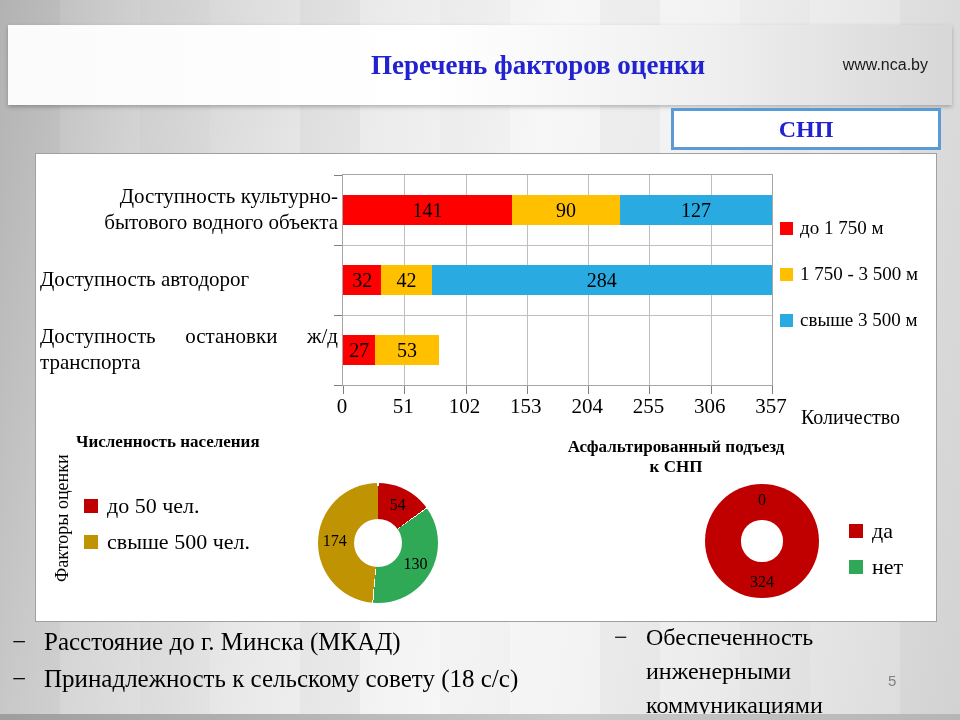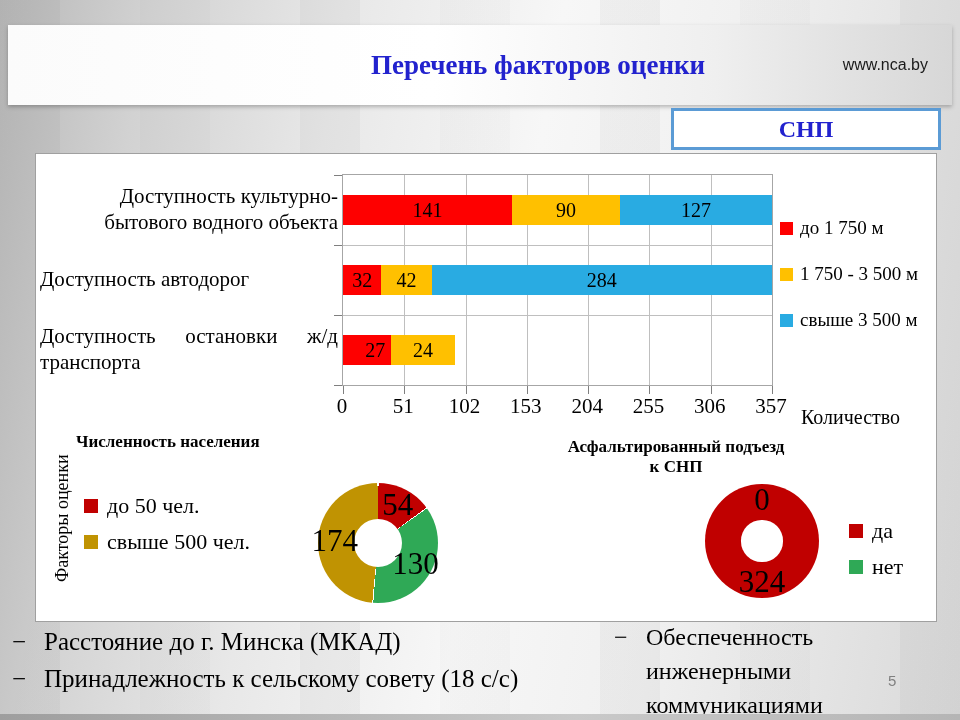--- a/index.html
+++ b/index.html
@@ -51,21 +51,21 @@
   .pie1{position:absolute;left:0;top:270px;width:460px;height:197px;}
   .pie2{position:absolute;left:445px;top:270px;width:455px;height:197px;}
   .pie-title{position:absolute;font-weight:bold;font-size:17px;white-space:pre-line;}
   .pie1 .pie-title{left:40px;top:8px;}
   .pie2 .pie-title{left:0;top:13px;width:390px;text-align:center;}
   .donut{position:absolute;border-radius:50%;}
   .donut::after{content:"";position:absolute;inset:30%;border-radius:50%;background:#fff;z-index:1;}
   .donut2::after{inset:32%;}
   .donut1{width:120px;height:120px;left:282px;top:59px;}
   .donut2{width:114px;height:114px;left:224px;top:60px;}
-  .pie-label{position:absolute;transform:translate(-50%,-50%);font-size:31px;z-index:2;}
+  .pie-label{position:absolute;transform:translate(-50%,-50%);font-size:16px;z-index:2;}
   .pie-legend{position:absolute;display:flex;flex-direction:column;gap:12px;}
   .pie1 .pie-legend{left:48px;top:70px;}
   .pie2 .pie-legend{left:368px;top:95px;}
   .pie-legend .legend-item{font-size:22px;gap:9px;}
   .pie-legend .swatch{width:14px;height:14px;}
   
   .bullets-left{position:absolute;left:12px;top:628px;font-size:25px;}
   .bullets-right{position:absolute;left:614px;top:620px;width:268px;font-size:24px;line-height:34px;}
   .bullet-row{display:flex;margin-bottom:9px;}
   .bullet-dash{width:32px;flex:none;}
@@ -142,25 +142,25 @@
               <div class="seg" style="width: 11.7318%; background: rgb(255, 192, 0);">
                 <span class="segval">42</span>
               </div>
               <div class="seg" style="width: 79.3296%; background: rgb(41, 171, 226);">
                 <span class="segval">284</span>
               </div>
             </div>
           </div>
           <div class="bar-row">
             <div class="bar">
-              <div class="seg" style="width: 7.5419%; background: rgb(254, 0, 0); padding-left: 16px;">
+              <div class="seg" style="width: 7.5419%; background: rgb(254, 0, 0);">
                 <span class="segval">27</span>
               </div>
               <div class="seg" style="width: 14.8045%; background: rgb(255, 192, 0);">
-                <span class="segval">24</span>
+                <span class="segval">53</span>
               </div>
             </div>
           </div>
         </div>
       </div>
     <div class="xticks">
         <span class="xtick" style="left: 0%;">0</span>
         <span class="xtick" style="left: 14.2857%;">51</span>
         <span class="xtick" style="left: 28.5714%;">102</span>
         <span class="xtick" style="left: 42.8571%;">153</span>

